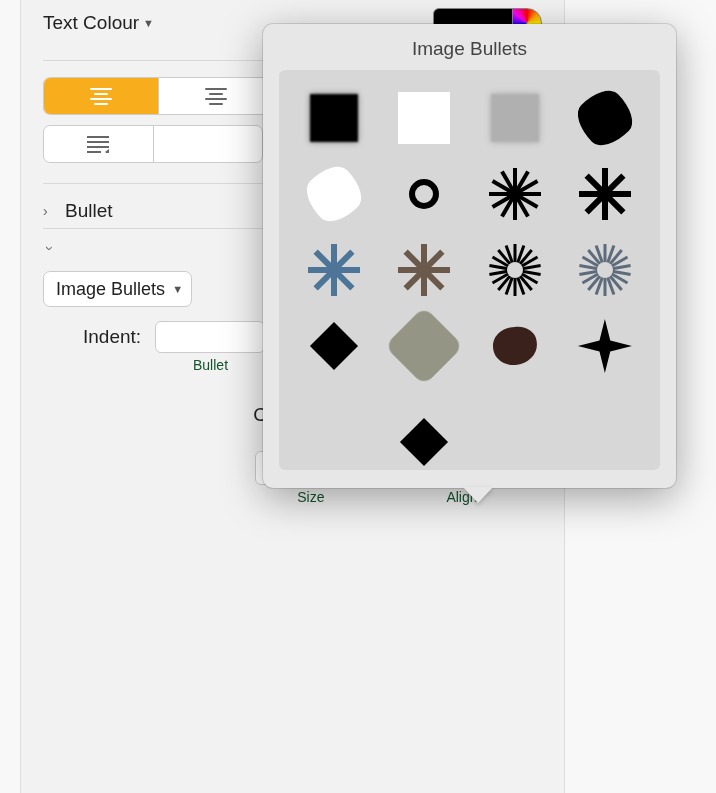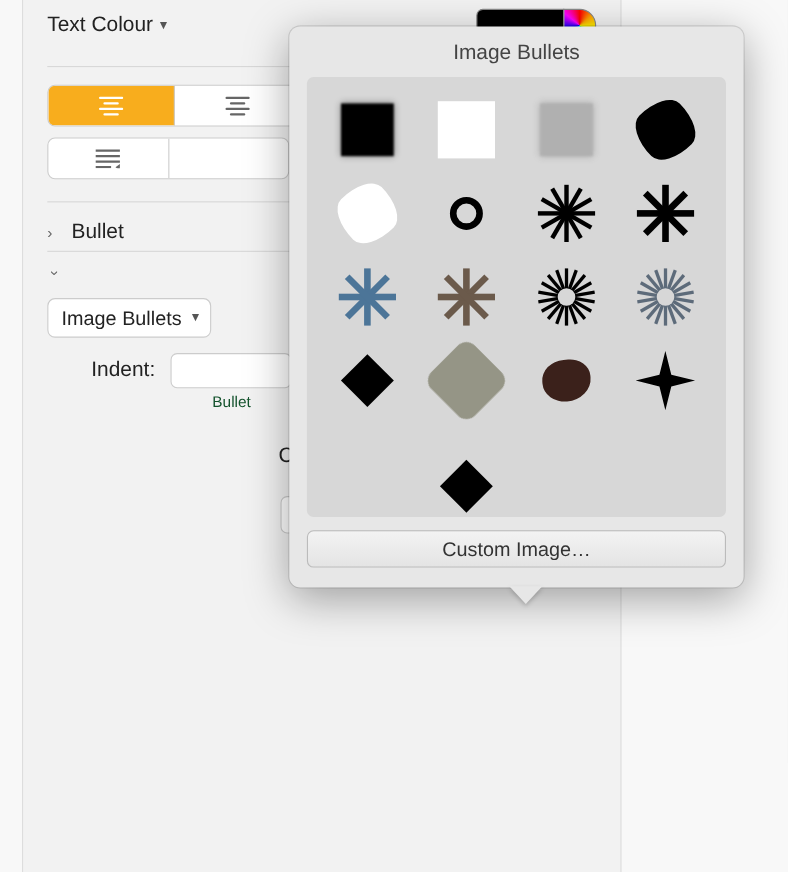--- a/index.html
+++ b/index.html
@@ -293,16 +293,13 @@
     <div class="bgi">
         <div class="blob"></div>
       </div>
     <div class="bgi">
         <div class="sparkle"></div>
       </div>
     <div class="bgi" style="grid-column:2">
         <div class="diamond" style="margin-top:40px"></div>
       </div>
   </div>
-  <div class="custom-btn">
-    <span>Custom Image…</span>
-  </div>
 </div>
 
 </body></html>

